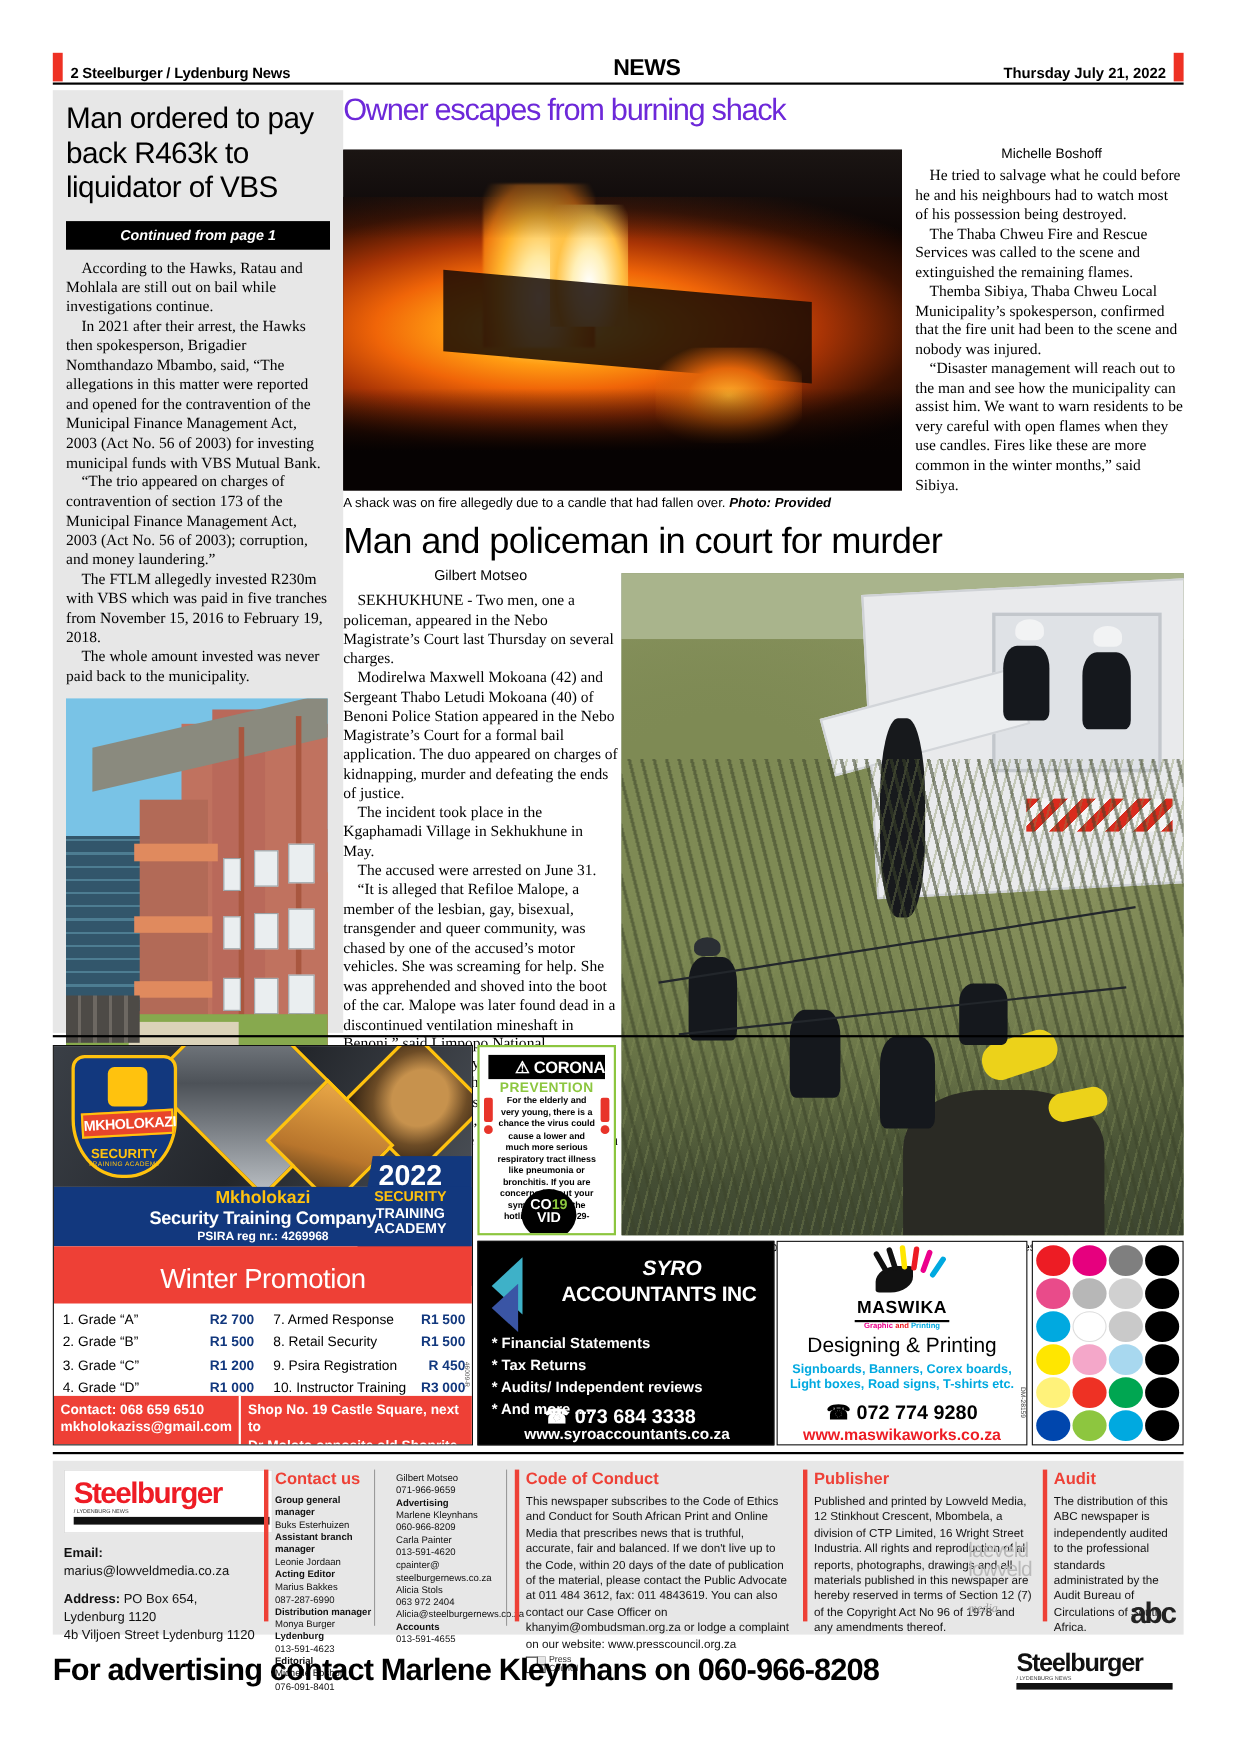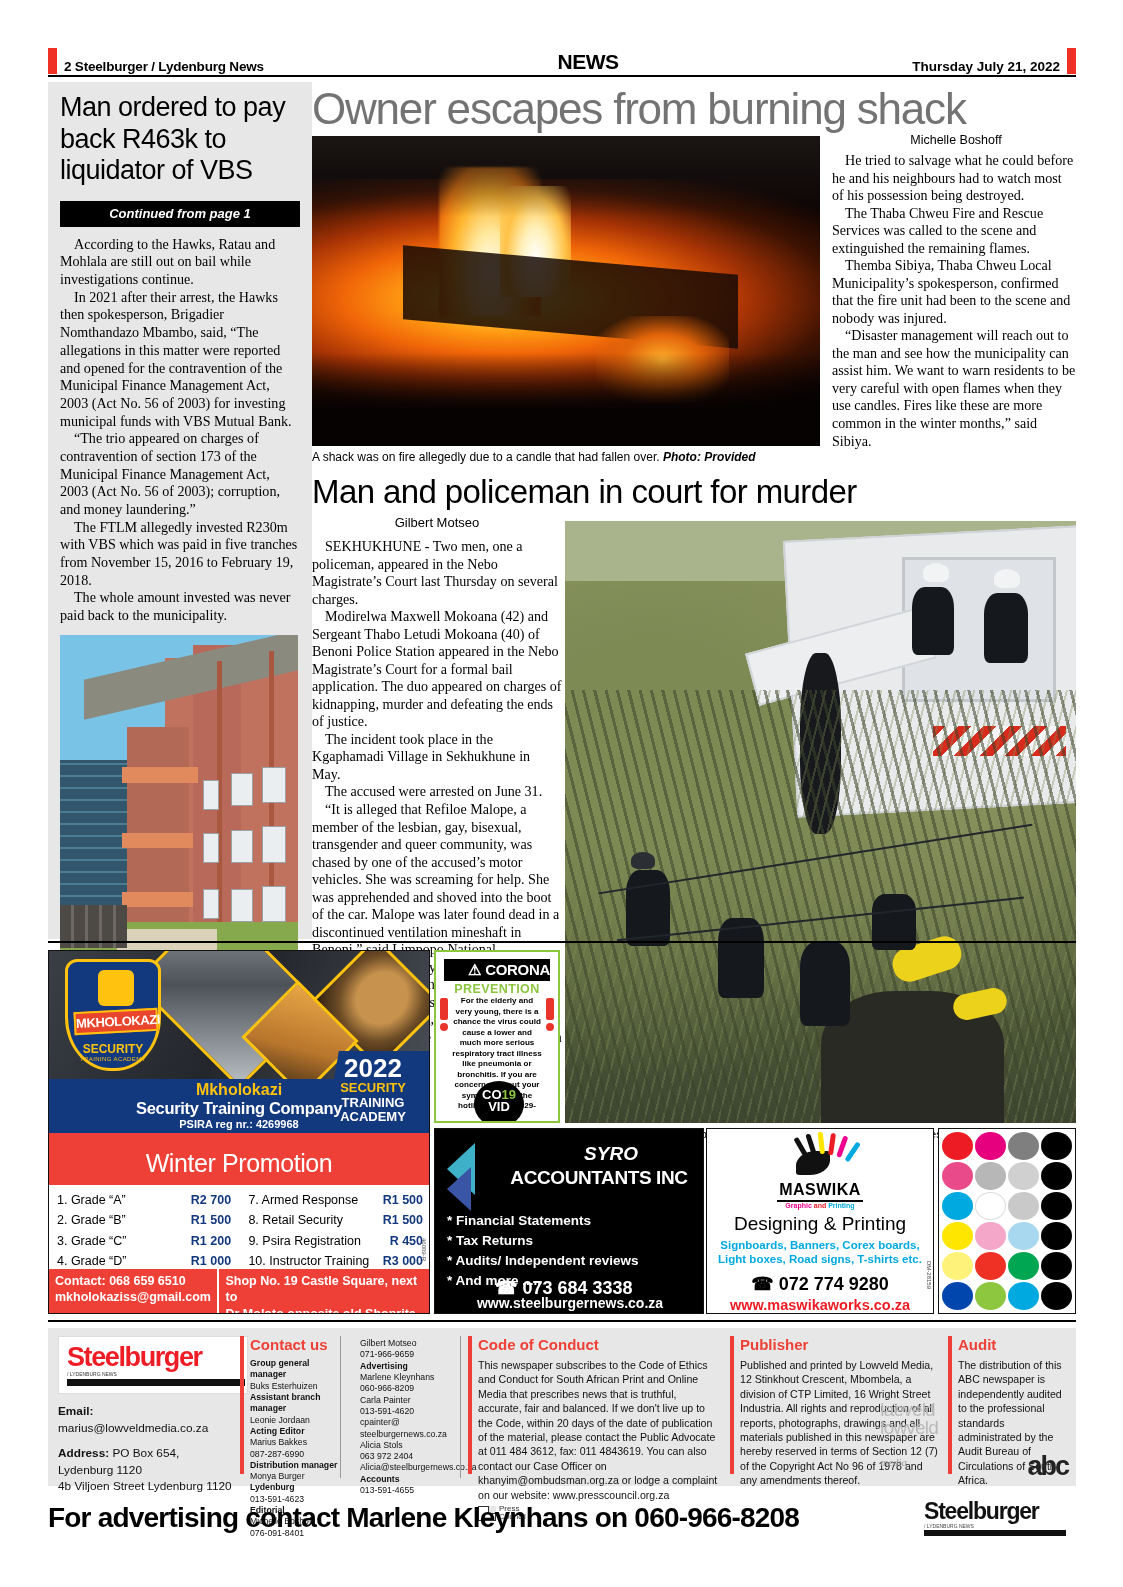--- a/index.html
+++ b/index.html
@@ -63,22 +63,22 @@
   .bld-win{position:absolute;background:#eaeef0;border:1px solid #9aa2a6;}
   .bld-grass{position:absolute;left:0;bottom:0;width:100%;height:13%;background:#87a94e;}
   .bld-path{position:absolute;left:24%;bottom:0;width:42%;height:11%;background:#dbd3b9;}
   .bld-rock{position:absolute;left:0;bottom:5%;width:28%;height:13%;
      background:repeating-linear-gradient(90deg,#4d4a46 0 11px,#6d6862 11px 14px);}
   .bld-pipe{position:absolute;background:#a9573f;width:5px;}
 
   
   .hl-owner {
     position:absolute; left:312px; top:84px; width:764px;
-    font-family:"Liberation Sans", sans-serif; font-size:44px; font-weight:normal;
-    letter-spacing:-1.2px; color:#737373; white-space:nowrap;
+    font-family:"Liberation Sans", sans-serif; font-size:28px; font-weight:normal;
+    letter-spacing:-1.2px; color:#6d28d9; white-space:nowrap;
   }
   .byline-mb {
     position:absolute; left:836px; top:133px; width:240px; text-align:center;
     font-family:"Liberation Sans", sans-serif; font-size:12.5px; color:#000;
   }
 
   
   .fire-photo {
     position:absolute; left:312px; top:136px; width:508px; height:310px; overflow:hidden;
     background:#0a0506;
@@ -549,21 +549,21 @@
     <div class="syro-chev2"></div>
     <div class="syro-t1">SYRO</div>
     <div class="syro-t2">ACCOUNTANTS INC</div>
     <div class="syro-list">
       <div>* Financial Statements</div>
       <div>* Tax Returns</div>
       <div>* Audits/ Independent reviews</div>
       <div>* And more .....</div>
     </div>
     <div class="syro-tel">☎ <span>073 684 3338</span></div>
-    <div class="syro-web">www.steelburgernews.co.za</div>
+    <div class="syro-web">www.syroaccountants.co.za</div>
   </div>
 
   <div class="ad-mas">
     <div class="mas-logo">
       <div class="mas-bird"></div>
       <div class="mas-q" style="left:30px;top:0;background:#111;transform:rotate(-30deg);"></div>
       <div class="mas-q" style="left:38px;top:-2px;background:#111;transform:rotate(-18deg);"></div>
       <div class="mas-q" style="left:46px;top:-3px;background:#ffe600;transform:rotate(-6deg);"></div>
       <div class="mas-q" style="left:54px;top:-2px;background:#ed1c24;transform:rotate(8deg);"></div>
       <div class="mas-q" style="left:62px;top:0;background:#ec008c;transform:rotate(20deg);"></div>

